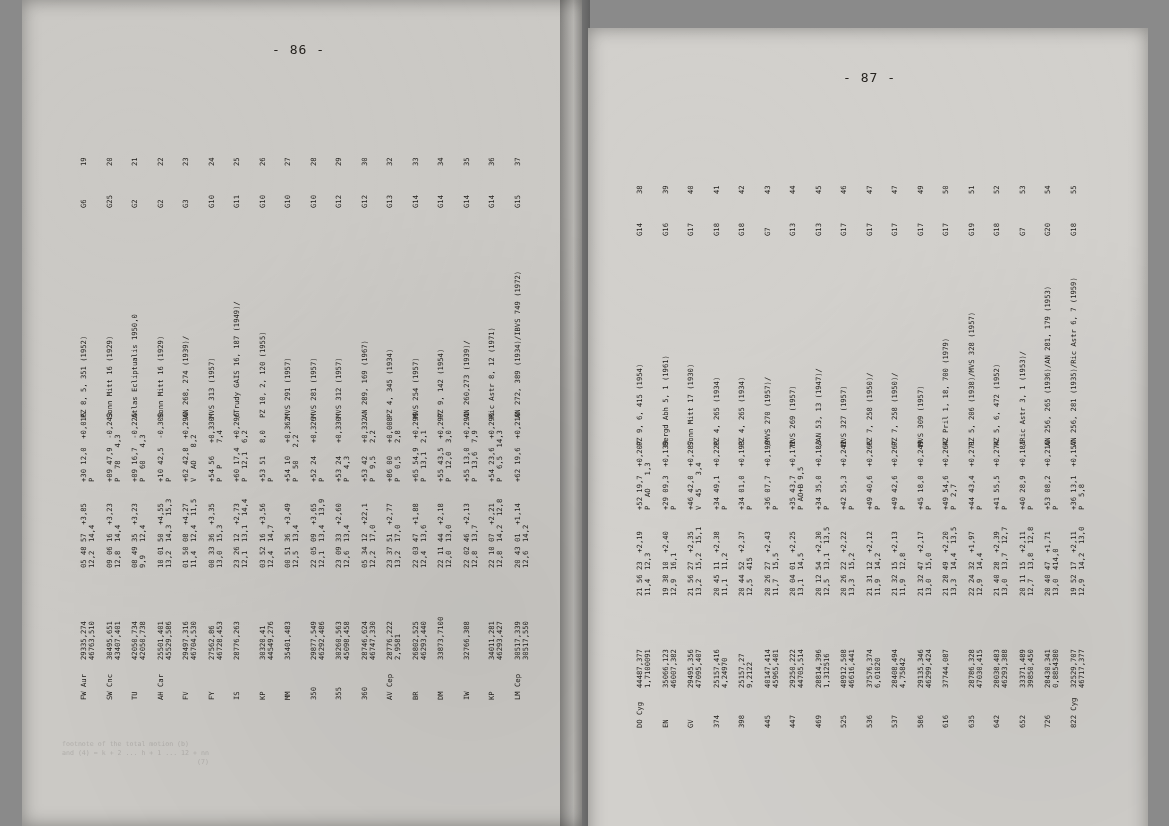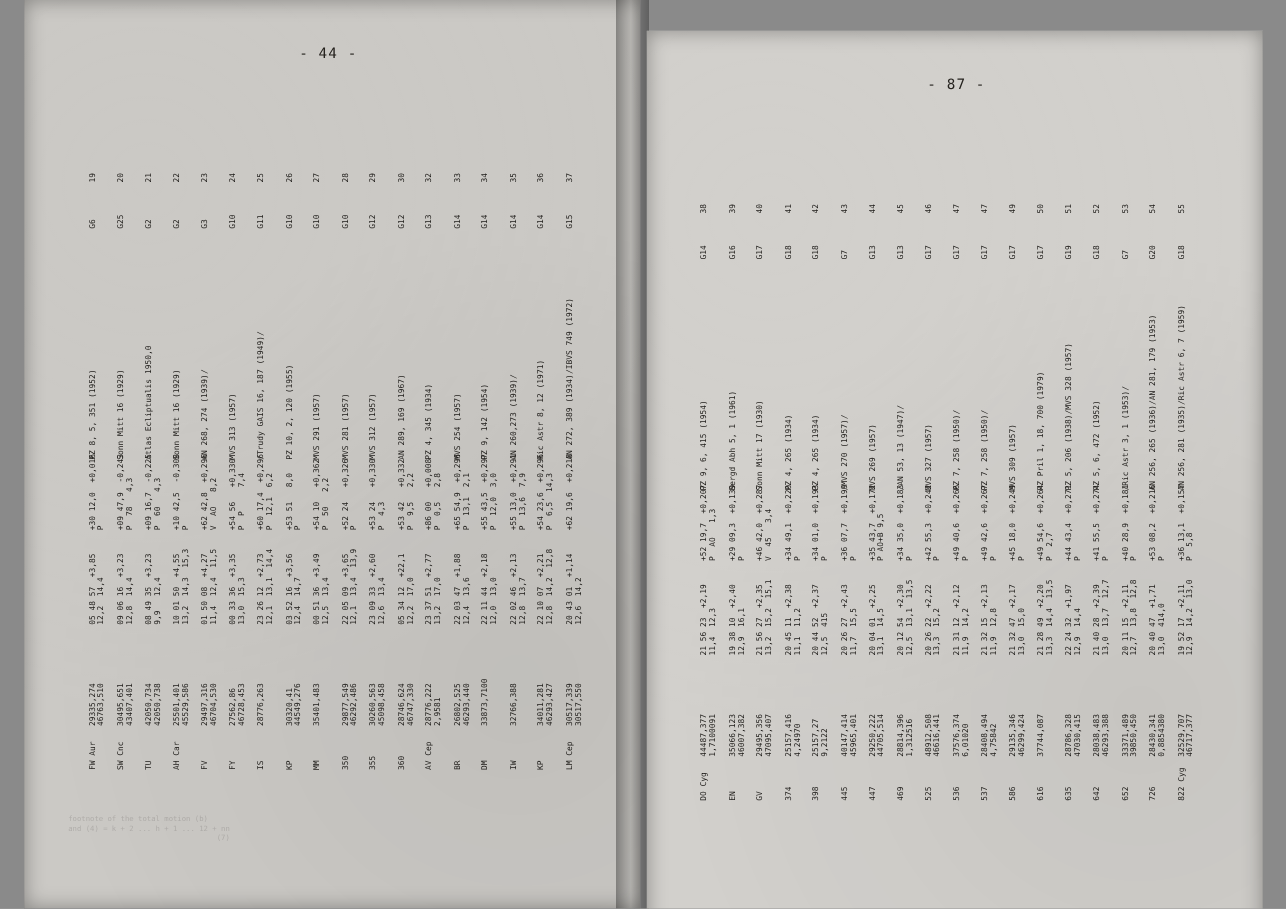--- a/index.html
+++ b/index.html
@@ -57,21 +57,21 @@
   }
 </style>
 </head>
 <body>
 
 <div class="spread">
 
   <div class="page left">
     <div class="paper"></div>
 
-    <div class="folio" style="left:250px;top:42px;">- 44 -</div>
+    <div class="folio" style="left:250px;top:42px;">- 86 -</div>
 
     <div class="ghost" style="left:40px;top:740px;">footnote of the total motion (b)
 and (4) = k + 2 ... h + 1 ... 12 + nn
                                   (7)</div>
 
     <div class="rot tbl" id="left-table" style="left:58px;top:700px;width:640px;"><div class="row"><span class="r c-code ">FW Aur</span><span class="r c-num"><span class="two"><span>29335,274</span><span>46763,510</span></span></span><span class="r c-a"><span class="two"><span>05 48 57  +3,85</span><span>12,2  14,4</span></span></span><span class="r c-c"><span class="two"><span>+30 12,0  +0,016</span><span>P</span></span></span><span class="r c-ref">PZ 8, 5, 351 (1952)</span><span class="r c-id">G6</span><span class="r c-id2">19</span></div><div class="row"><span class="r c-code ">SW Cnc</span><span class="r c-num"><span class="two"><span>30495,651</span><span>43407,401</span></span></span><span class="r c-a"><span class="two"><span>09 06 16  +3,23</span><span>12,8  14,4</span></span></span><span class="r c-c"><span class="two"><span>+09 47,9  -0,243</span><span>P  78   4,3</span></span></span><span class="r c-ref">Sonn Mitt 16 (1929)</span><span class="r c-id">G25</span><span class="r c-id2">20</span></div><div class="row"><span class="r c-code ">TU</span><span class="r c-num"><span class="two"><span>42050,734</span><span>42050,738</span></span></span><span class="r c-a"><span class="two"><span>08 49 35  +3,23</span><span>9,9   12,4</span></span></span><span class="r c-c"><span class="two"><span>+09 16,7  -0,225</span><span>P  60   4,3</span></span></span><span class="r c-ref">Atlas Ecliptualis 1950,0</span><span class="r c-id">G2</span><span class="r c-id2">21</span></div><div class="row"><span class="r c-code ">AH Car</span><span class="r c-num"><span class="two"><span>25501,401</span><span>45529,586</span></span></span><span class="r c-a"><span class="two"><span>10 01 50  +4,55</span><span>13,2  14,3  15,3</span></span></span><span class="r c-c"><span class="two"><span>+10 42,5  -0,308</span><span>P</span></span></span><span class="r c-ref">Sonn Mitt 16 (1929)</span><span class="r c-id">G2</span><span class="r c-id2">22</span></div><div class="row"><span class="r c-code ">FV</span><span class="r c-num"><span class="two"><span>29497,316</span><span>46704,530</span></span></span><span class="r c-a"><span class="two"><span>01 50 08  +4,27</span><span>11,4  12,4  11,5</span></span></span><span class="r c-c"><span class="two"><span>+62 42,8  +0,296</span><span>V  AO   8,2</span></span></span><span class="r c-ref">AN 268, 274 (1939)/</span><span class="r c-id">G3</span><span class="r c-id2">23</span></div><div class="row"><span class="r c-code ">FY</span><span class="r c-num"><span class="two"><span>27562,86</span><span>46728,453</span></span></span><span class="r c-a"><span class="two"><span>00 33 36  +3,35</span><span>13,0  15,3</span></span></span><span class="r c-c"><span class="two"><span>+54 56   +0,330</span><span>P  P     7,4</span></span></span><span class="r c-ref">MVS 313 (1957)</span><span class="r c-id">G10</span><span class="r c-id2">24</span></div><div class="row"><span class="r c-code ">IS</span><span class="r c-num"><span class="two"><span>28776,263</span><span></span></span></span><span class="r c-a"><span class="two"><span>23 26 12  +2,73</span><span>12,1  13,1  14,4</span></span></span><span class="r c-c"><span class="two"><span>+60 17,4  +0,296</span><span>P  12,1  6,2</span></span></span><span class="r c-ref">/Trudy GAIS 16, 187 (1949)/</span><span class="r c-id">G11</span><span class="r c-id2">25</span></div><div class="row"><span class="r c-code ">KP</span><span class="r c-num"><span class="two"><span>30320,41</span><span>44549,276</span></span></span><span class="r c-a"><span class="two"><span>03 52 16  +3,56</span><span>12,4  14,7</span></span></span><span class="r c-c"><span class="two"><span>+53 51   8,0</span><span>P</span></span></span><span class="r c-ref">PZ 10, 2, 120 (1955)</span><span class="r c-id">G10</span><span class="r c-id2">26</span></div><div class="row"><span class="r c-code ">MM</span><span class="r c-num"><span class="two"><span>35401,483</span><span></span></span></span><span class="r c-a"><span class="two"><span>00 51 36  +3,49</span><span>12,5  13,4</span></span></span><span class="r c-c"><span class="two"><span>+54 10   +0,362</span><span>P  50   2,2</span></span></span><span class="r c-ref">MVS 291 (1957)</span><span class="r c-id">G10</span><span class="r c-id2">27</span></div><div class="row"><span class="r c-code ">350</span><span class="r c-num"><span class="two"><span>29877,549</span><span>46292,486</span></span></span><span class="r c-a"><span class="two"><span>22 05 09  +3,65</span><span>12,1  13,4  13,9</span></span></span><span class="r c-c"><span class="two"><span>+52 24   +0,326</span><span>P</span></span></span><span class="r c-ref">MVS 281 (1957)</span><span class="r c-id">G10</span><span class="r c-id2">28</span></div><div class="row"><span class="r c-code ">355</span><span class="r c-num"><span class="two"><span>30260,563</span><span>45098,458</span></span></span><span class="r c-a"><span class="two"><span>23 09 33  +2,60</span><span>12,6  13,4</span></span></span><span class="r c-c"><span class="two"><span>+53 24   +0,330</span><span>P  4,3</span></span></span><span class="r c-ref">MVS 312 (1957)</span><span class="r c-id">G12</span><span class="r c-id2">29</span></div><div class="row"><span class="r c-code ">360</span><span class="r c-num"><span class="two"><span>28746,624</span><span>46747,330</span></span></span><span class="r c-a"><span class="two"><span>05 34 12  +22,1</span><span>12,2  17,0</span></span></span><span class="r c-c"><span class="two"><span>+53 42   +0,332</span><span>P  9,5   2,2</span></span></span><span class="r c-ref">AN 289, 169 (1967)</span><span class="r c-id">G12</span><span class="r c-id2">30</span></div><div class="row"><span class="r c-code ">AV Cep</span><span class="r c-num"><span class="two"><span>28776,222</span><span>2,9581</span></span></span><span class="r c-a"><span class="two"><span>23 37 51  +2,77</span><span>13,2  17,0</span></span></span><span class="r c-c"><span class="two"><span>+86 00   +0,008</span><span>P  0,5   2,8</span></span></span><span class="r c-ref">PZ 4, 345 (1934)</span><span class="r c-id">G13</span><span class="r c-id2">32</span></div><div class="row"><span class="r c-code ">BR</span><span class="r c-num"><span class="two"><span>26802,525</span><span>46293,440</span></span></span><span class="r c-a"><span class="two"><span>22 03 47  +1,88</span><span>12,4  13,6</span></span></span><span class="r c-c"><span class="two"><span>+65 54,9  +0,296</span><span>P  13,1  2,1</span></span></span><span class="r c-ref">MVS 254 (1957)</span><span class="r c-id">G14</span><span class="r c-id2">33</span></div><div class="row"><span class="r c-code ">DM</span><span class="r c-num"><span class="two"><span>33873,7100</span><span></span></span></span><span class="r c-a"><span class="two"><span>22 11 44  +2,18</span><span>12,0  13,0</span></span></span><span class="r c-c"><span class="two"><span>+55 43,5  +0,297</span><span>P  12,0  3,0</span></span></span><span class="r c-ref">PZ 9, 142 (1954)</span><span class="r c-id">G14</span><span class="r c-id2">34</span></div><div class="row"><span class="r c-code ">IW</span><span class="r c-num"><span class="two"><span>32766,388</span><span></span></span></span><span class="r c-a"><span class="two"><span>22 02 46  +2,13</span><span>12,8  13,7</span></span></span><span class="r c-c"><span class="two"><span>+55 13,0  +0,291</span><span>P  13,6  7,9</span></span></span><span class="r c-ref">AN 260,273 (1939)/</span><span class="r c-id">G14</span><span class="r c-id2">35</span></div><div class="row"><span class="r c-code ">KP</span><span class="r c-num"><span class="two"><span>34011,281</span><span>46293,427</span></span></span><span class="r c-a"><span class="two"><span>22 10 07  +2,21</span><span>12,8  14,2  12,8</span></span></span><span class="r c-c"><span class="two"><span>+54 23,6  +0,296</span><span>P  6,5  14,3</span></span></span><span class="r c-ref">Ric Astr 8, 12 (1971)</span><span class="r c-id">G14</span><span class="r c-id2">36</span></div><div class="row"><span class="r c-code ">LM Cep</span><span class="r c-num"><span class="two"><span>30517,339</span><span>30517,550</span></span></span><span class="r c-a"><span class="two"><span>20 43 01  +1,14</span><span>12,6  14,2</span></span></span><span class="r c-c"><span class="two"><span>+62 19,6  +0,218</span><span></span></span></span><span class="r c-ref">AN 272, 389 (1934)/IBVS 749 (1972)</span><span class="r c-id">G15</span><span class="r c-id2">37</span></div></div>
   </div>
 
   <div class="gutter"></div>
 

